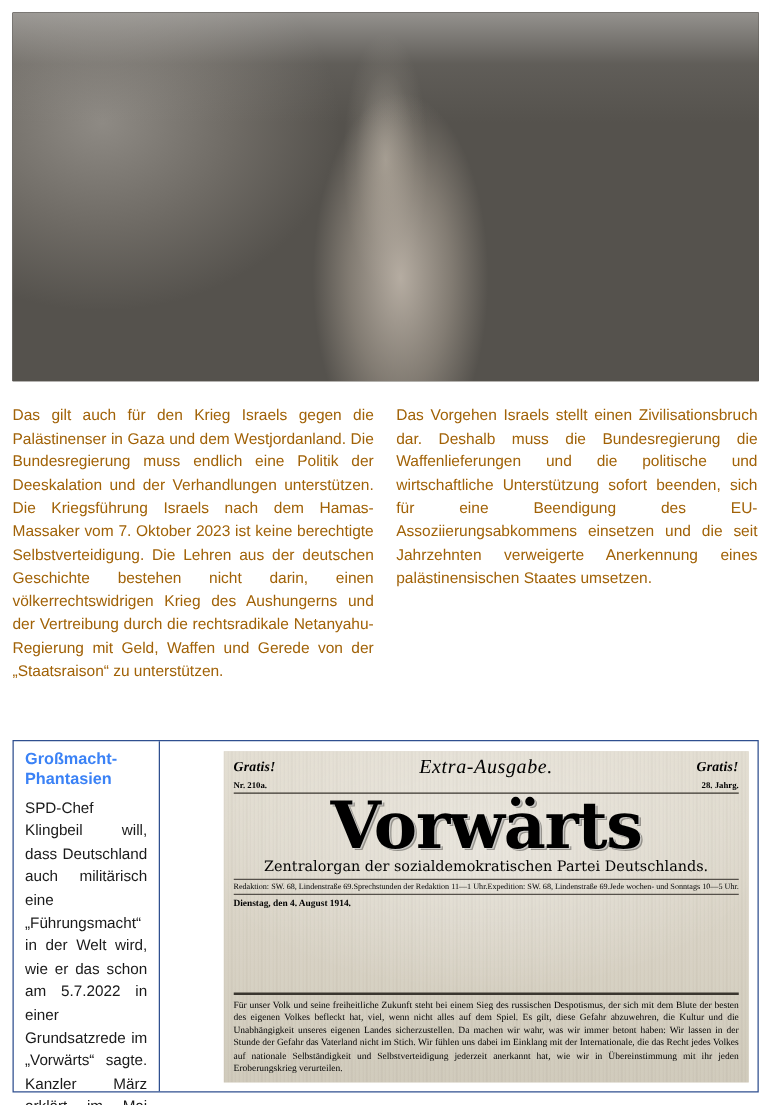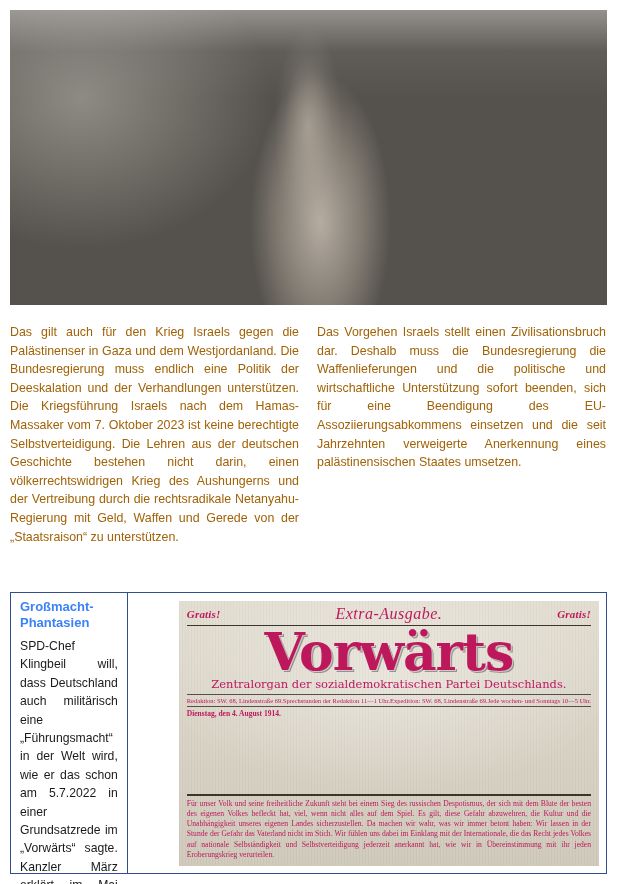--- a/index.html
+++ b/index.html
@@ -109,21 +109,21 @@
   }
 
   
   .news {
     position: relative;
     flex: 1;
     margin-top: 2px;
     background: #ddd8cc;
     overflow: hidden;
     font-family: "Liberation Serif", serif;
-    color: #be185d;
+    color: #000000;
     margin-left: 44px;
   }
   .news .paper-grain {
     position: absolute;
     inset: 0;
     background:
       repeating-linear-gradient(90deg, rgba(0,0,0,0.025) 0 1px, rgba(255,255,255,0.03) 1px 3px),
       radial-gradient(ellipse 300px 150px at 50% 30%, rgba(255,255,255,0.35) 0%, rgba(0,0,0,0) 75%),
       linear-gradient(180deg, #e3ded2 0%, #d8d2c4 55%, #cfc9ba 100%);
   }
@@ -273,20 +273,24 @@
 
       <div class="news">
         <div class="paper-grain"></div>
         <div class="inner">
 
           <div class="news-toprow">
             <span class="news-gratis">Gratis!</span>
             <span class="news-extra">Extra-Ausgabe.</span>
             <span class="news-gratis">Gratis!</span>
           </div>
+          <div class="news-subrow">
+            <span>Nr. 210a.</span>
+            <span>28. Jahrg.</span>
+          </div>
           <div class="news-rule"></div>
 
           <div class="news-title">Vorwärts</div>
           <div class="news-sub2">Zentralorgan der sozialdemokratischen Partei Deutschlands.</div>
 
           <div class="news-meta">
             <span>Redaktion: SW. 68, Lindenstraße 69.</span>
             <span>Sprechstunden der Redaktion 11—1 Uhr.</span>
             <span>Expedition: SW. 68, Lindenstraße 69.</span>
             <span>Jede wochen- und Sonntags 10—5 Uhr.</span>

